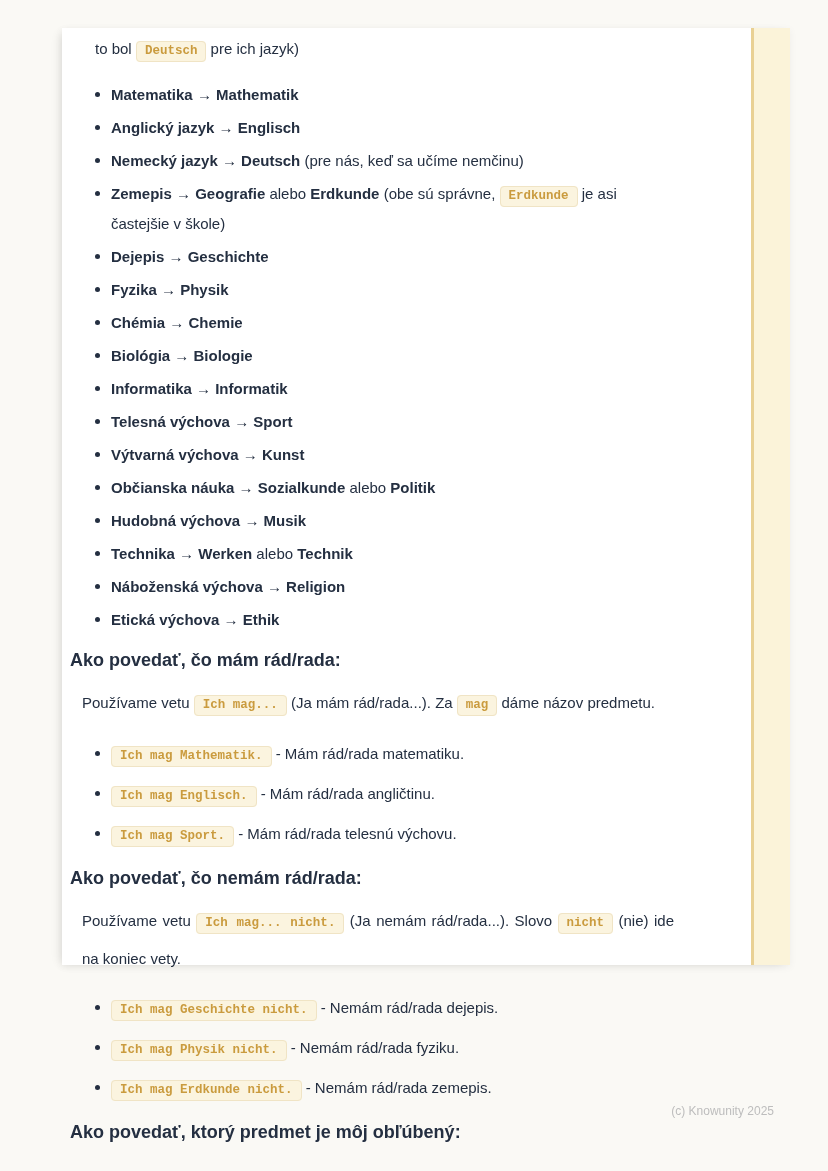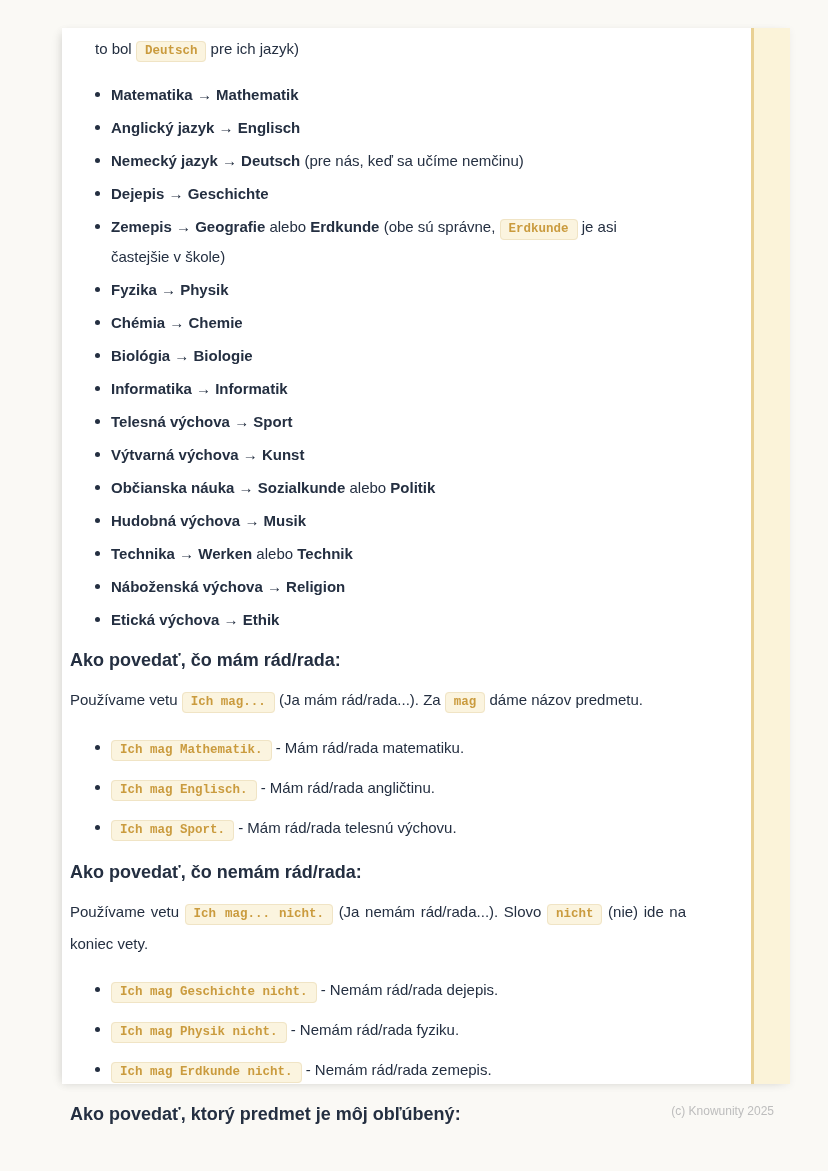--- a/index.html
+++ b/index.html
@@ -9,21 +9,21 @@
     position: relative;
     background: #FAF9F5;
     font-family: "Liberation Sans", sans-serif;
     overflow: hidden;
   }
   .page {
     position: absolute;
     left: 62px;
     top: 28px;
     width: 728px;
-    height: 1056px;
+    height: 937px;
     background: #FFFFFF;
     box-shadow: -5px 2px 10px -4px rgba(0,0,0,0.12), 0 2px 8px rgba(0,0,0,0.05);
   }
   .band {
     position: absolute;
     top: 0;
     right: 0;
     bottom: 0;
     width: 36px;
     background: #FBF3D9;
@@ -62,22 +62,22 @@
   ul.examples li::before { top: 12px; }
   .b { font-weight: bold; }
   .heading {
     font-size: 18px;
     font-weight: bold;
     margin: 17px 0 14px 0;
     line-height: 21px;
   }
   .para {
     text-align: justify;
-    line-height: 30px;
-    margin: 14px 0;
+    line-height: 36px;
+    margin: 14px 12px;
   }
   code.tag {
     font-family: "Liberation Mono", "DejaVu Sans Mono", monospace;
     font-weight: bold;
     font-size: 12.5px;
     color: #CA9B3E;
     background: #FBF4DF;
     border: 1px solid #F0E4C5;
     border-radius: 4px;
     padding: 2px 8px 3px 8px;
@@ -101,22 +101,22 @@
   <div class="content">
 
     <div class="cont-line"><span>to bol</span>
       <code class="tag">Deutsch</code>
       <span>pre ich jazyk)</span></div>
 
     <ul class="subjects">
       <li><span class="b">Matematika</span> <span>→</span> <span class="b">Mathematik</span></li>
       <li><span class="b">Anglický jazyk</span> <span>→</span> <span class="b">Englisch</span></li>
       <li><span class="b">Nemecký jazyk</span> <span>→</span> <span class="b">Deutsch</span> <span>(pre nás, keď sa učíme nemčinu)</span></li>
+      <li><span class="b">Zemepis</span> <span>→</span> <span class="b">Geografie</span> <span>alebo</span> <span class="b">Erdkunde</span> <span>(obe sú správne,</span> <code class="tag">Erdkunde</code> <span>je asi častejšie v škole)</span></li>
       <li><span class="b">Dejepis</span> <span>→</span> <span class="b">Geschichte</span></li>
-      <li><span class="b">Zemepis</span> <span>→</span> <span class="b">Geografie</span> <span>alebo</span> <span class="b">Erdkunde</span> <span>(obe sú správne,</span> <code class="tag">Erdkunde</code> <span>je asi častejšie v škole)</span></li>
       <li><span class="b">Fyzika</span> <span>→</span> <span class="b">Physik</span></li>
       <li><span class="b">Chémia</span> <span>→</span> <span class="b">Chemie</span></li>
       <li><span class="b">Biológia</span> <span>→</span> <span class="b">Biologie</span></li>
       <li><span class="b">Informatika</span> <span>→</span> <span class="b">Informatik</span></li>
       <li><span class="b">Telesná výchova</span> <span>→</span> <span class="b">Sport</span></li>
       <li><span class="b">Výtvarná výchova</span> <span>→</span> <span class="b">Kunst</span></li>
       <li><span class="b">Občianska náuka</span> <span>→</span> <span class="b">Sozialkunde</span> <span>alebo</span> <span class="b">Politik</span></li>
       <li><span class="b">Hudobná výchova</span> <span>→</span> <span class="b">Musik</span></li>
       <li><span class="b">Technika</span> <span>→</span> <span class="b">Werken</span> <span>alebo</span> <span class="b">Technik</span></li>
       <li><span class="b">Náboženská výchova</span> <span>→</span> <span class="b">Religion</span></li>

